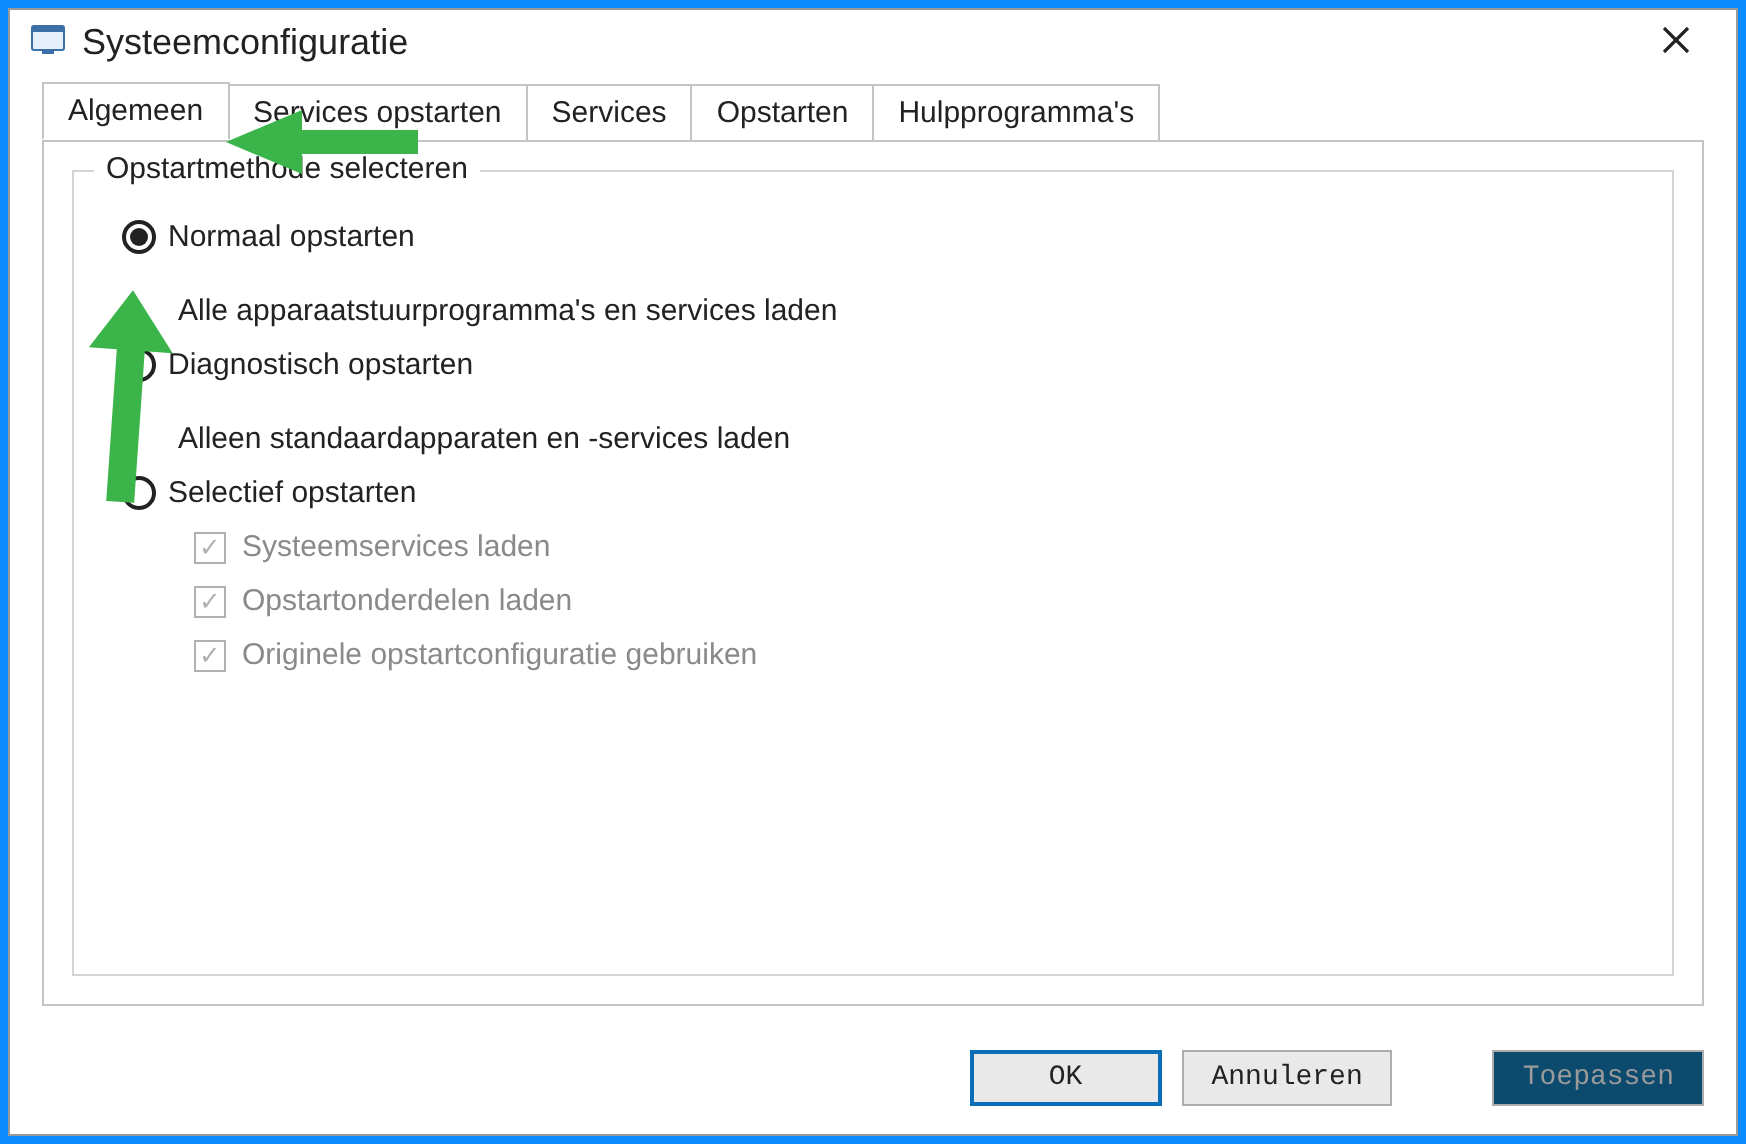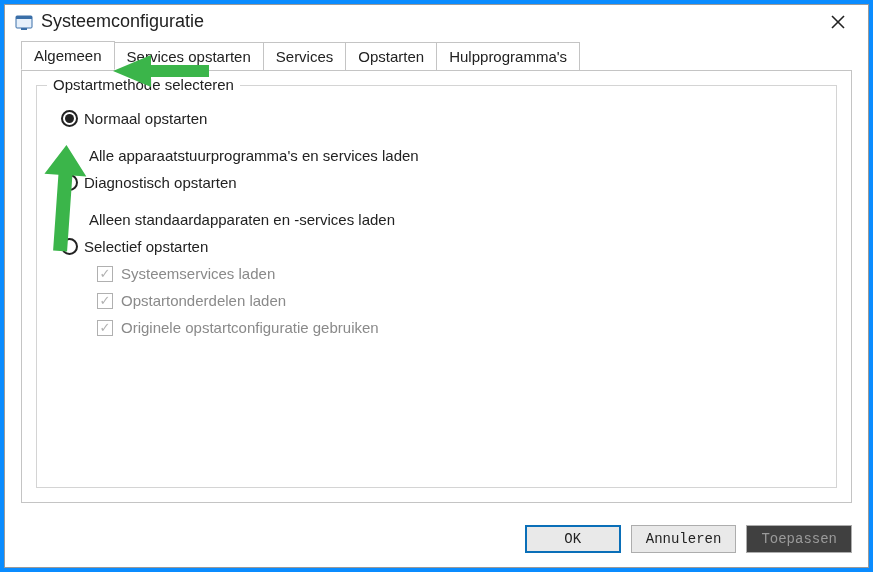--- a/index.html
+++ b/index.html
@@ -14,21 +14,21 @@
     background: #fff;
     width: 100%;
     height: 100%;
     border: 1px solid #9a9a9a;
     display: flex;
     flex-direction: column;
     position: relative;
   }
   .titlebar {
     display: flex;
-    align-items: flex-end;
+    align-items: flex-start;
     padding: 6px 10px 8px 10px;
     font-size: 18px;
     color: #222;
   }
   .titlebar .app-icon {
     width: 18px;
     height: 18px;
     margin-right: 8px;
     display: inline-flex;
     align-items: center;
@@ -172,22 +172,23 @@
     justify-content: center;
     padding: 0 14px;
     font-family: Liberation Mono, monospace;
   }
   .btn.default {
     border: 2px solid #0a6fb8;
     background: #e9e9e9;
   }
   .btn.disabled {
     color: #9a9a9a;
-    background: #404040;
+    background: #0c4a6e;
     cursor: default;
+    margin-left: 40px;
   }
 
   
   .arrow {
     position: absolute;
     pointer-events: none;
   }
 </style>
 </head>
 <body>

